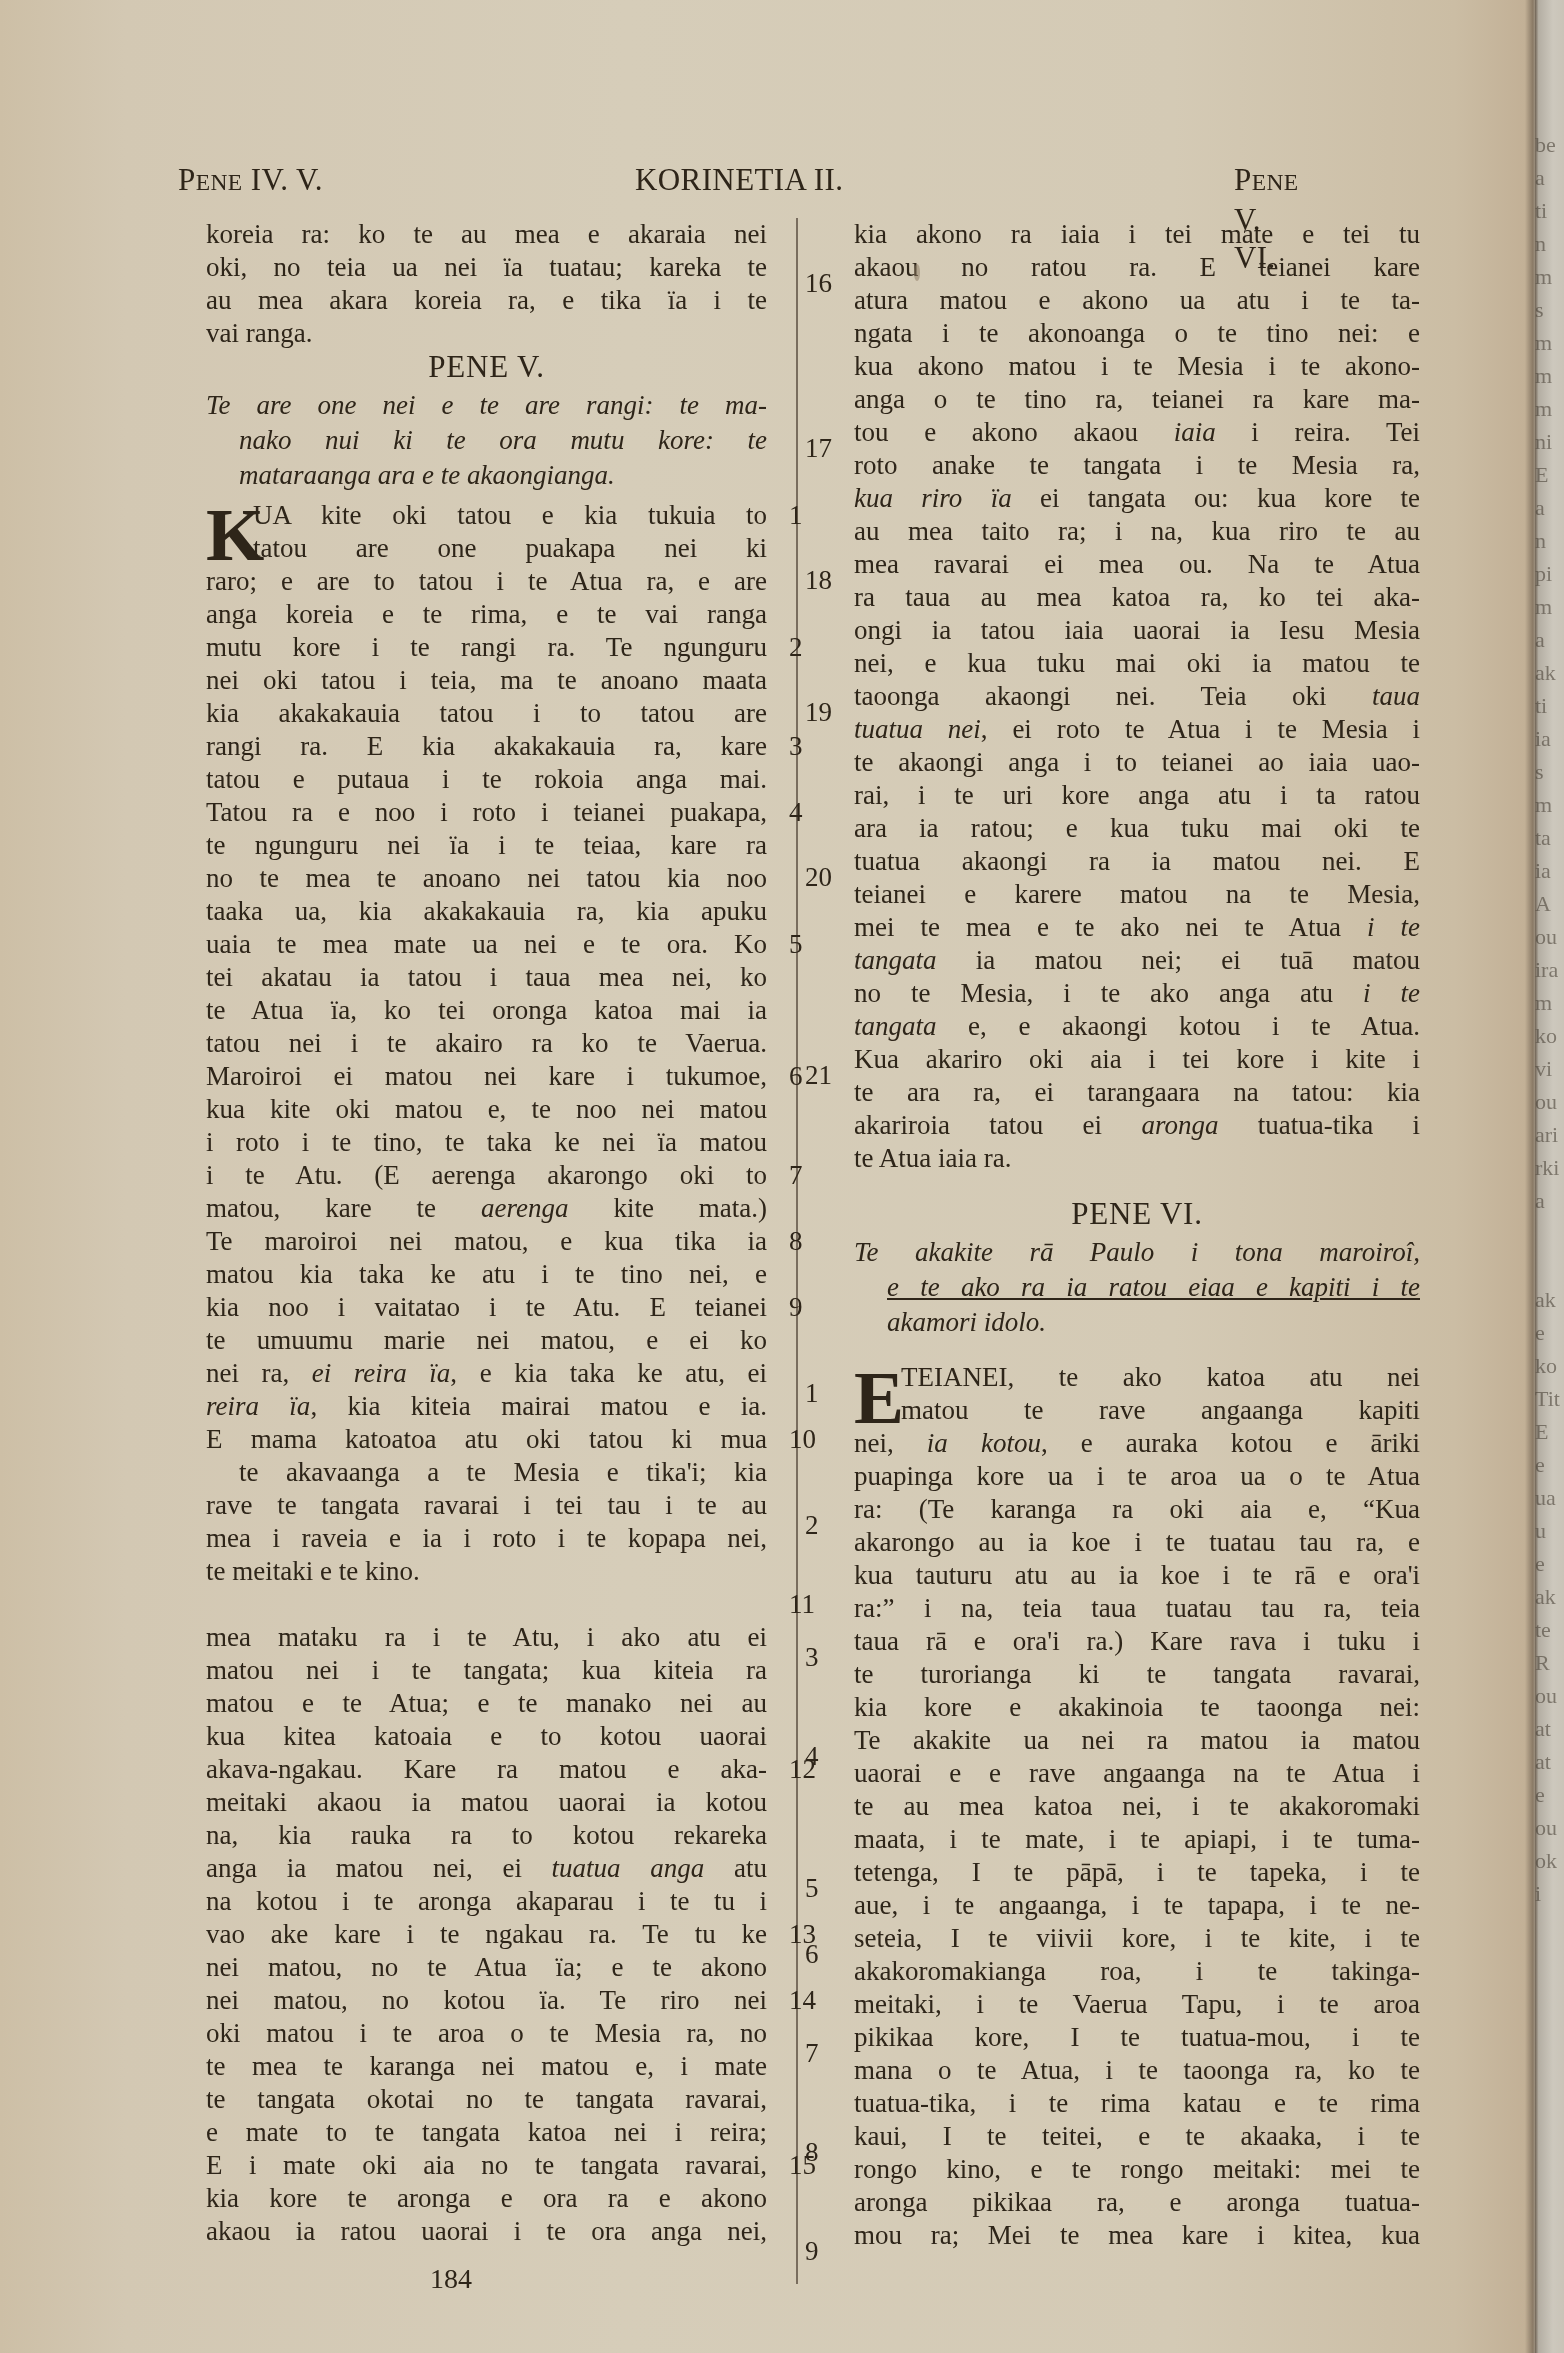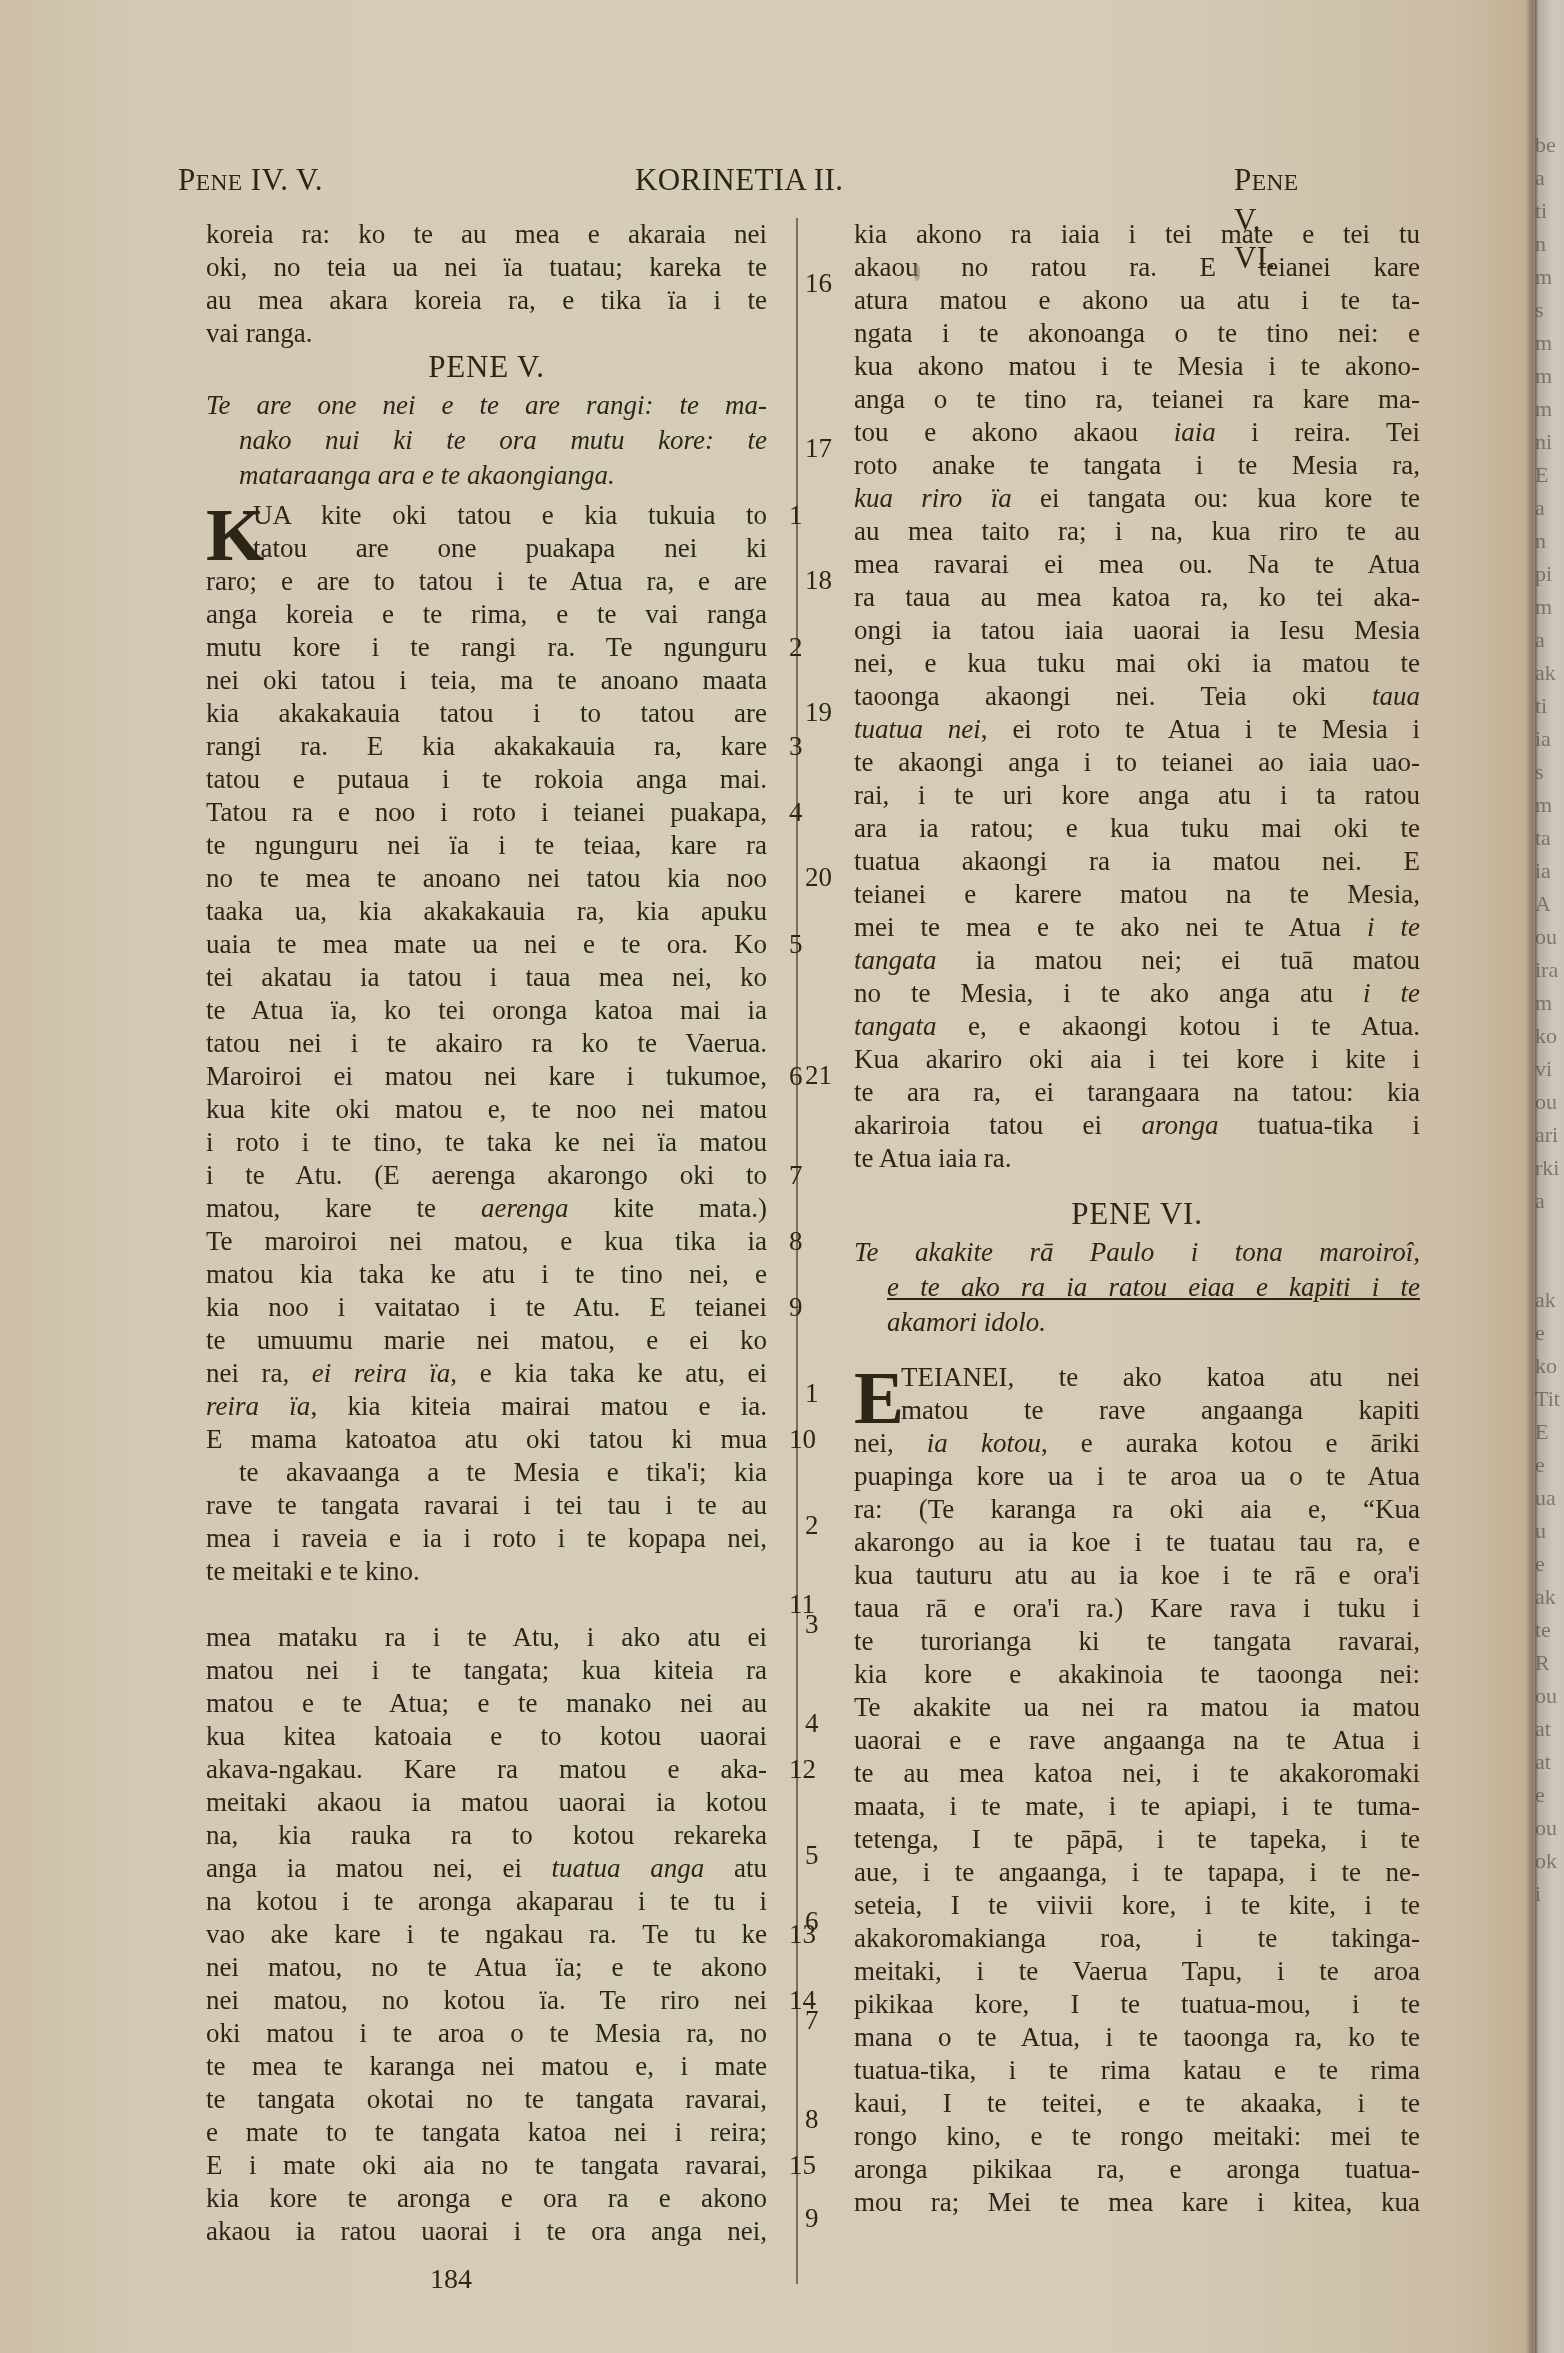--- a/index.html
+++ b/index.html
@@ -167,20 +167,21 @@
       </div>
     <div id="right-body" style="position:relative; margin-top:20.3px;">
       <span class="dropcap dc-right">E</span>
     <div class="line after-cap"><span>TEIANEI, te ako katoa atu nei</span><span class="vn-l">1</span></div>
         <div class="line after-cap"><span>matou te rave angaanga kapiti</span></div>
         <div class="line"><span>nei, <i>ia kotou</i>, e auraka kotou e āriki</span></div>
         <div class="line"><span>puapinga kore ua i te aroa ua o te Atua</span></div>
         <div class="line"><span>ra: (Te karanga ra oki aia e, “Kua</span><span class="vn-l">2</span></div>
         <div class="line"><span>akarongo au ia koe i te tuatau tau ra, e</span></div>
         <div class="line"><span>kua tauturu atu au ia koe i te rā e ora'i</span></div>
+        <div class="line"><span>ra:” i na, teia taua tuatau tau ra, teia</span></div>
         <div class="line"><span>taua rā e ora'i ra.) Kare rava i tuku i</span><span class="vn-l">3</span></div>
         <div class="line"><span>te turorianga ki te tangata ravarai,</span></div>
         <div class="line"><span>kia kore e akakinoia te taoonga nei:</span></div>
         <div class="line"><span>Te akakite ua nei ra matou ia matou</span><span class="vn-l">4</span></div>
         <div class="line"><span>uaorai e e rave angaanga na te Atua i</span></div>
         <div class="line"><span>te au mea katoa nei, i te akakoromaki</span></div>
         <div class="line"><span>maata, i te mate, i te apiapi, i te tuma-</span></div>
         <div class="line"><span>tetenga, I te pāpā, i te tapeka, i te</span><span class="vn-l">5</span></div>
         <div class="line"><span>aue, i te angaanga, i te tapapa, i te ne-</span></div>
         <div class="line"><span>seteia, I te viivii kore, i te kite, i te</span><span class="vn-l">6</span></div>

